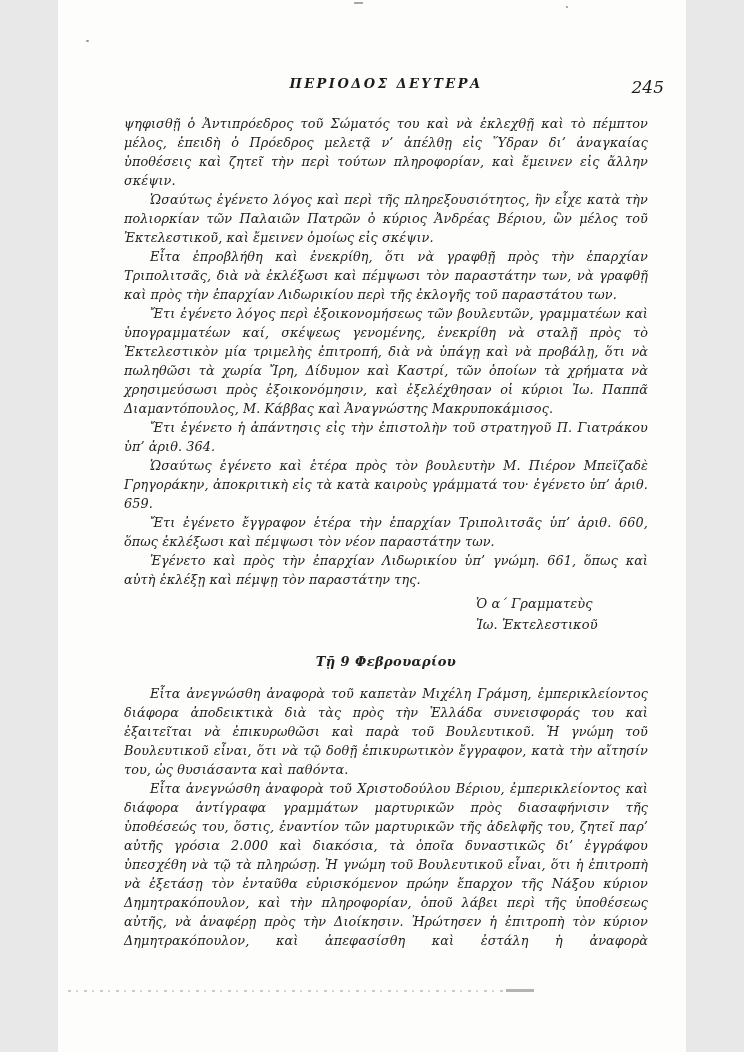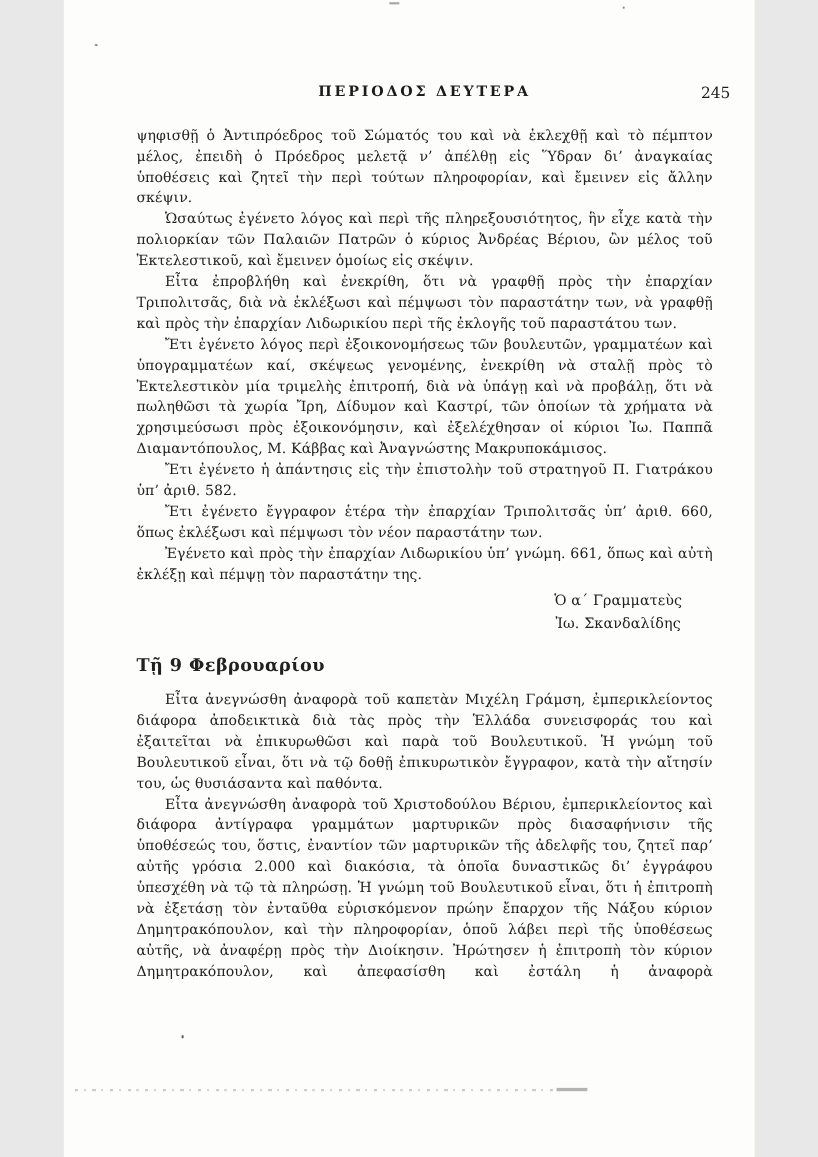--- a/index.html
+++ b/index.html
@@ -5,65 +5,66 @@
   html, body { margin: 0; padding: 0; background: #e8e8e8; }
   .page {
     position: relative;
     width: 628px;
     height: 1052px;
     margin: 0 auto;
     background: #fdfdfc;
     font-family: "DejaVu Serif", "Liberation Serif", serif;
     color: #212121;
     overflow: hidden;
+    font-style: italic;
   }
   .running-header {
     position: absolute;
     top: 76px;
     left: 66px;
     width: 524px;
     text-align: center;
     font-size: 13px;
     font-weight: bold;
     letter-spacing: 2.5px;
     color: #1c1c1c;
   }
   .page-number {
     position: absolute;
     top: 77px;
     left: 556px;
     width: 50px;
     text-align: right;
-    font-size: 14px;
+    font-size: 17px;
     color: #1c1c1c;
   }
   .content {
     position: absolute;
     top: 114px;
     left: 66px;
     width: 524px;
     font-size: 12.8px;
     line-height: 19px;
     text-align: justify;
     letter-spacing: 0.1px;
   }
   .para { margin: 0; }
   .para.indent { text-indent: 26px; }
   .para.fill-last { text-align-last: justify; }
   .signature {
     margin: 4px 0 12px 352px;
     font-size: 13px;
     line-height: 21px;
-    text-align: center;
+    text-align: left;
   }
   .section-heading {
     margin: 17px 0 13px 0;
-    text-align: left;
+    text-align: center;
     font-weight: bold;
-    font-size: 16px;
+    font-size: 13px;
     letter-spacing: 0.4px;
   }
   
   .artifact { position: absolute; pointer-events: none; }
   .a-dot    { background: #8f8f8f; border-radius: 50%; }
   .a-dash   { background: #a8a8a8; }
   .a-noise-line {
     left: 10px; top: 990px; width: 440px; height: 2px;
     background: repeating-linear-gradient(90deg,
       #c6c6c6 0px, #c6c6c6 3px, transparent 3px, transparent 8px,
@@ -81,28 +82,29 @@
 
   <div class="page-number">245</div>
 
   <div class="content">
 
     <div>
         <p class="para">ψηφισθῇ ὁ Ἀντιπρόεδρος τοῦ Σώματός του καὶ νὰ ἐκλεχθῇ καὶ τὸ πέμπτον μέλος, ἐπειδὴ ὁ Πρόεδρος μελετᾷ ν’ ἀπέλθῃ εἰς Ὕδραν δι’ ἀναγκαίας ὑποθέσεις καὶ ζητεῖ τὴν περὶ τούτων πληροφορίαν, καὶ ἔμεινεν εἰς ἄλλην σκέψιν.</p>
         <p class="para indent">Ὡσαύτως ἐγένετο λόγος καὶ περὶ τῆς πληρεξουσιότητος, ἣν εἶχε κατὰ τὴν πολιορκίαν τῶν Παλαιῶν Πατρῶν ὁ κύριος Ἀνδρέας Βέριου, ὢν μέλος τοῦ Ἐκτελεστικοῦ, καὶ ἔμεινεν ὁμοίως εἰς σκέψιν.</p>
         <p class="para indent">Εἶτα ἐπροβλήθη καὶ ἐνεκρίθη, ὅτι νὰ γραφθῇ πρὸς τὴν ἐπαρχίαν Τριπολιτσᾶς, διὰ νὰ ἐκλέξωσι καὶ πέμψωσι τὸν παραστάτην των, νὰ γραφθῇ καὶ πρὸς τὴν ἐπαρχίαν Λιδωρικίου περὶ τῆς ἐκλογῆς τοῦ παραστάτου των.</p>
         <p class="para indent">Ἔτι ἐγένετο λόγος περὶ ἐξοικονομήσεως τῶν βουλευτῶν, γραμματέων καὶ ὑπογραμματέων καί, σκέψεως γενομένης, ἐνεκρίθη νὰ σταλῇ πρὸς τὸ Ἐκτελεστικὸν μία τριμελὴς ἐπιτροπή, διὰ νὰ ὑπάγῃ καὶ νὰ προβάλῃ, ὅτι νὰ πωληθῶσι τὰ χωρία Ἴρη, Δίδυμον καὶ Καστρί, τῶν ὁποίων τὰ χρήματα νὰ χρησιμεύσωσι πρὸς ἐξοικονόμησιν, καὶ ἐξελέχθησαν οἱ κύριοι Ἰω. Παππᾶ Διαμαντόπουλος, Μ. Κάββας καὶ Ἀναγνώστης Μακρυποκάμισος.</p>
-        <p class="para indent">Ἔτι ἐγένετο ἡ ἀπάντησις εἰς τὴν ἐπιστολὴν τοῦ στρατηγοῦ Π. Γιατράκου ὑπ’ ἀριθ. 582.</p>
+        <p class="para indent">Ἔτι ἐγένετο ἡ ἀπάντησις εἰς τὴν ἐπιστολὴν τοῦ στρατηγοῦ Π. Γιατράκου ὑπ’ ἀριθ. 364.</p>
+        <p class="para indent">Ὡσαύτως ἐγένετο καὶ ἑτέρα πρὸς τὸν βουλευτὴν Μ. Πιέρον Μπεϊζαδὲ Γρηγοράκην, ἀποκριτικὴ εἰς τὰ κατὰ καιροὺς γράμματά του· ἐγένετο ὑπ’ ἀριθ. 659.</p>
         <p class="para indent">Ἔτι ἐγένετο ἔγγραφον ἑτέρα τὴν ἐπαρχίαν Τριπολιτσᾶς ὑπ’ ἀριθ. 660, ὅπως ἐκλέξωσι καὶ πέμψωσι τὸν νέον παραστάτην των.</p>
         <p class="para indent">Ἐγένετο καὶ πρὸς τὴν ἐπαρχίαν Λιδωρικίου ὑπ’ γνώμη. 661, ὅπως καὶ αὐτὴ ἐκλέξῃ καὶ πέμψῃ τὸν παραστάτην της.</p>
       </div>
 
     <div class="signature">
       <div>Ὁ α΄ Γραμματεὺς</div>
-      <div>Ἰω. Σκανδαλίδης</div>
+      <div>Ἰω. Ἐκτελεστικοῦ</div>
     </div>
 
     <div class="section-heading">Τῇ 9 Φεβρουαρίου</div>
 
     <div>
         <p class="para indent">Εἶτα ἀνεγνώσθη ἀναφορὰ τοῦ καπετὰν Μιχέλη Γράμση, ἐμπερικλείοντος διάφορα ἀποδεικτικὰ διὰ τὰς πρὸς τὴν Ἑλλάδα συνεισφοράς του καὶ ἐξαιτεῖται νὰ ἐπικυρωθῶσι καὶ παρὰ τοῦ Βουλευτικοῦ. Ἡ γνώμη τοῦ Βουλευτικοῦ εἶναι, ὅτι νὰ τῷ δοθῇ ἐπικυρωτικὸν ἔγγραφον, κατὰ τὴν αἴτησίν του, ὡς θυσιάσαντα καὶ παθόντα.</p>
         <p class="para indent fill-last">Εἶτα ἀνεγνώσθη ἀναφορὰ τοῦ Χριστοδούλου Βέριου, ἐμπερικλείοντος καὶ διάφορα ἀντίγραφα γραμμάτων μαρτυρικῶν πρὸς διασαφήνισιν τῆς ὑποθέσεώς του, ὅστις, ἐναντίον τῶν μαρτυρικῶν τῆς ἀδελφῆς του, ζητεῖ παρ’ αὐτῆς γρόσια 2.000 καὶ διακόσια, τὰ ὁποῖα δυναστικῶς δι’ ἐγγράφου ὑπεσχέθη νὰ τῷ τὰ πληρώσῃ. Ἡ γνώμη τοῦ Βουλευτικοῦ εἶναι, ὅτι ἡ ἐπιτροπὴ νὰ ἐξετάσῃ τὸν ἐνταῦθα εὑρισκόμενον πρώην ἔπαρχον τῆς Νάξου κύριον Δημητρακόπουλον, καὶ τὴν πληροφορίαν, ὁποῦ λάβει περὶ τῆς ὑποθέσεως αὐτῆς, νὰ ἀναφέρῃ πρὸς τὴν Διοίκησιν. Ἠρώτησεν ἡ ἐπιτροπὴ τὸν κύριον Δημητρακόπουλον, καὶ ἀπεφασίσθη καὶ ἐστάλη ἡ ἀναφορὰ</p>
       </div>
 
   </div>

